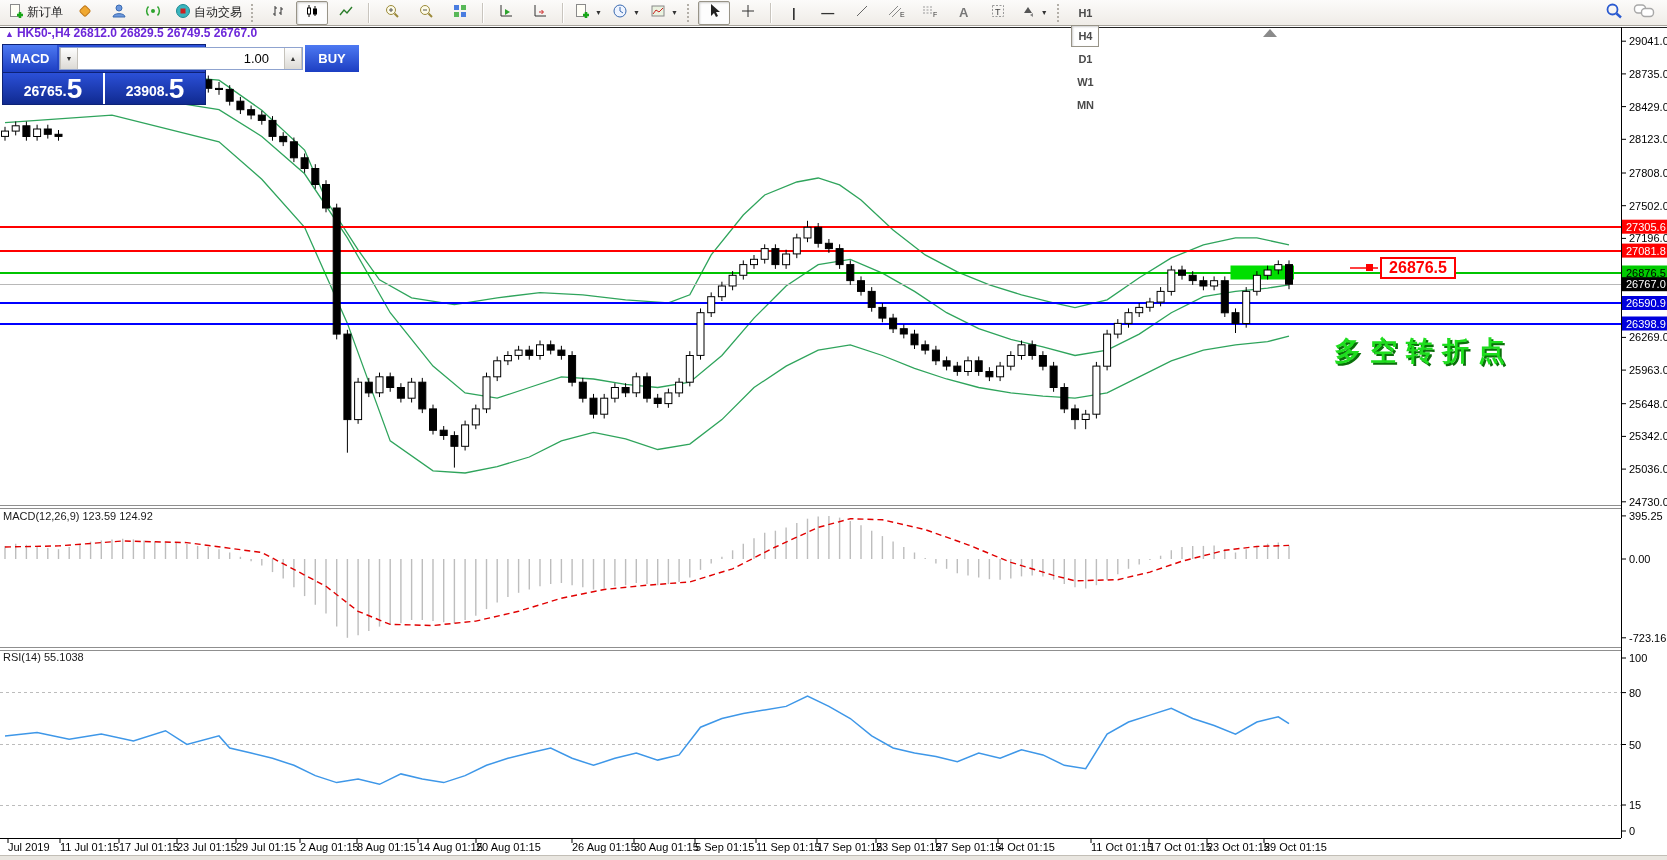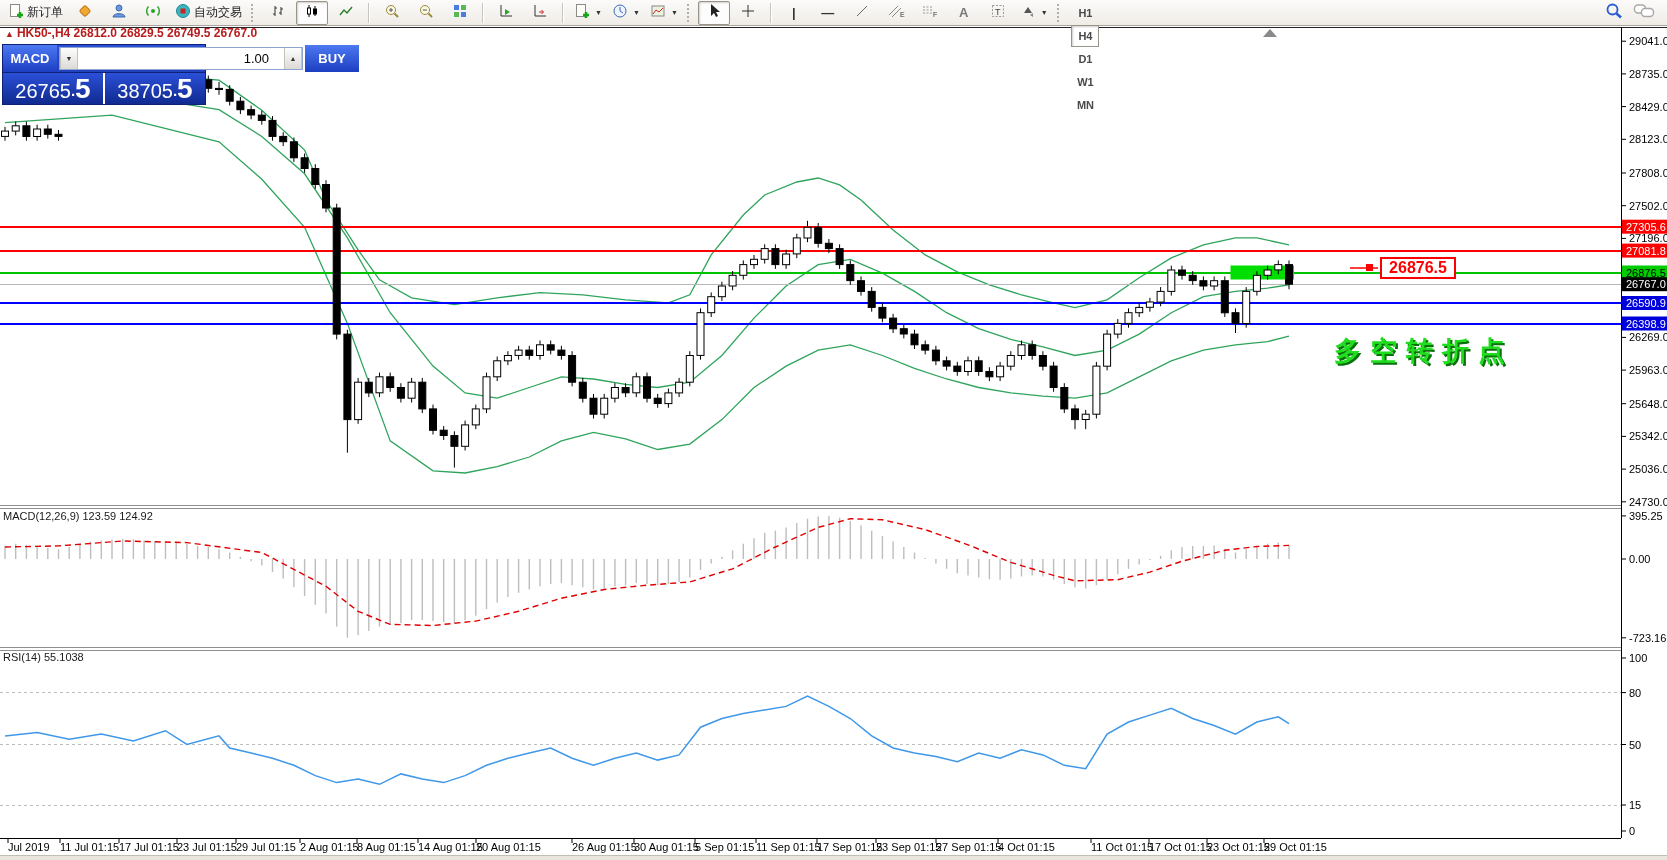--- a/index.html
+++ b/index.html
@@ -19,38 +19,38 @@
   .tb-label{font-size:12px;white-space:nowrap;}
   .dd{font-size:7px;color:#333;margin-left:2px;}
   .glyph{font-size:13px;font-weight:700;color:#333;line-height:1;}
   .tf-group{display:flex;align-items:center;gap:1px;flex-direction:column;}
   .tf-btn{height:20px;padding:0 6px;font-size:11px;font-weight:700;color:#4a4a4a;display:flex;
     align-items:center;border:1px solid transparent;}
   .tf-btn.active{border:1px solid #989488;background:#fff;box-shadow:inset 1px 1px 2px rgba(0,0,0,.2);}
   .tb-right{margin-left:auto;display:flex;gap:10px;padding-right:8px;align-items:center;}
 
   
-  .chart-title{position:absolute;left:5px;top:26px;z-index:10;font-size:12px;font-weight:700;color:#b91c1c;}
+  .chart-title{position:absolute;left:5px;top:26px;z-index:10;font-size:12px;font-weight:700;color:#6d28d9;}
   .chart-title .tri{font-size:9px;margin-right:3px;}
 
   
   .panel{position:absolute;left:2px;top:44px;width:204px;z-index:20;
     background:linear-gradient(#2b50d8,#142f9e);border:1px solid #0d2276;box-sizing:border-box;}
   .p-row1{display:flex;height:27px;align-items:stretch;}
   .pbtn{width:54px;color:#fff;font-weight:700;font-size:13px;display:flex;align-items:center;
     justify-content:center;background:linear-gradient(#4d79f2,#1c3ec2);flex:none;}
   .spinner{flex:1;margin:2px;background:#fff;border:1px solid #8fa3cf;display:flex;align-items:stretch;}
   .spin-btn{width:16px;display:flex;align-items:center;justify-content:center;font-size:7px;color:#333;
     background:linear-gradient(#fefefe,#dcdad5);border-right:1px solid #c5c2bb;border-left:1px solid #c5c2bb;}
   .spinner input{flex:1;border:0;outline:0;text-align:right;font-size:13px;padding:0 15px;min-width:0;
     font-family:"Liberation Sans",sans-serif;}
   .p-row2{display:flex;height:31px;gap:2px;background:#fff;border-top:1px solid #0d2276;}
   .pcell{flex:1;background:linear-gradient(#2b50d8,#102a90);color:#fff;display:flex;
     align-items:flex-end;justify-content:center;padding-bottom:2px;}
-  .price-main{font-size:20px;font-weight:400;line-height:22px;}
+  .price-main{font-size:14px;font-weight:700;line-height:22px;}
   .price-dot{font-size:15px;font-weight:700;line-height:22px;}
   .price-big{font-size:28px;font-weight:700;line-height:26px;}
 
   
   .ind-label{position:absolute;left:3px;z-index:10;font-size:11px;color:#1a1a1a;}
 
   
   .price-flag{position:absolute;left:1380px;top:257px;width:76px;height:22px;z-index:10;
     border:2px solid #ff0000;background:#fff;color:#ff0000;font-size:16px;font-weight:700;
     display:flex;align-items:center;justify-content:center;box-sizing:border-box;}
@@ -758,21 +758,21 @@
     </div>
     <div class="pbtn">BUY</div>
   </div>
   <div class="p-row2">
     <div class="pcell">
       <span class="price-main">26765</span>
         <span class="price-dot">.</span>
         <span class="price-big">5</span>
     </div>
     <div class="pcell">
-      <span class="price-main">38705</span>
+      <span class="price-main">23908</span>
         <span class="price-dot">.</span>
         <span class="price-big">5</span>
     </div>
   </div>
 </div>
 
 <div class="ind-label" style="top:510px;">
   <span>MACD(12,26,9)</span>&nbsp;<span>123.59</span>&nbsp;<span>124.92</span>
 </div>
 <div class="ind-label" style="top:651px;">

